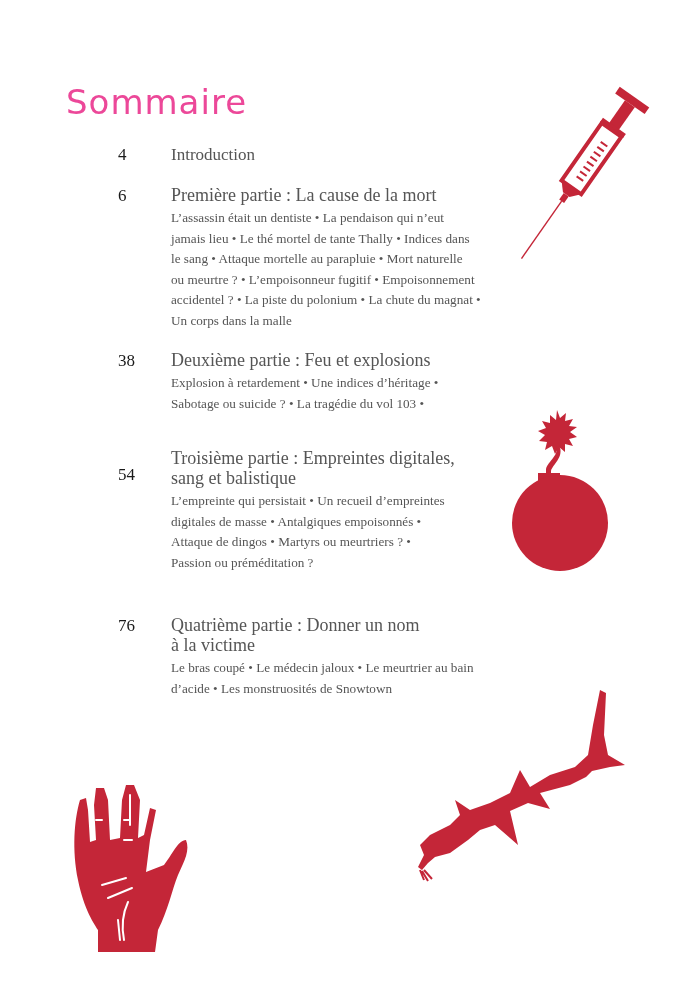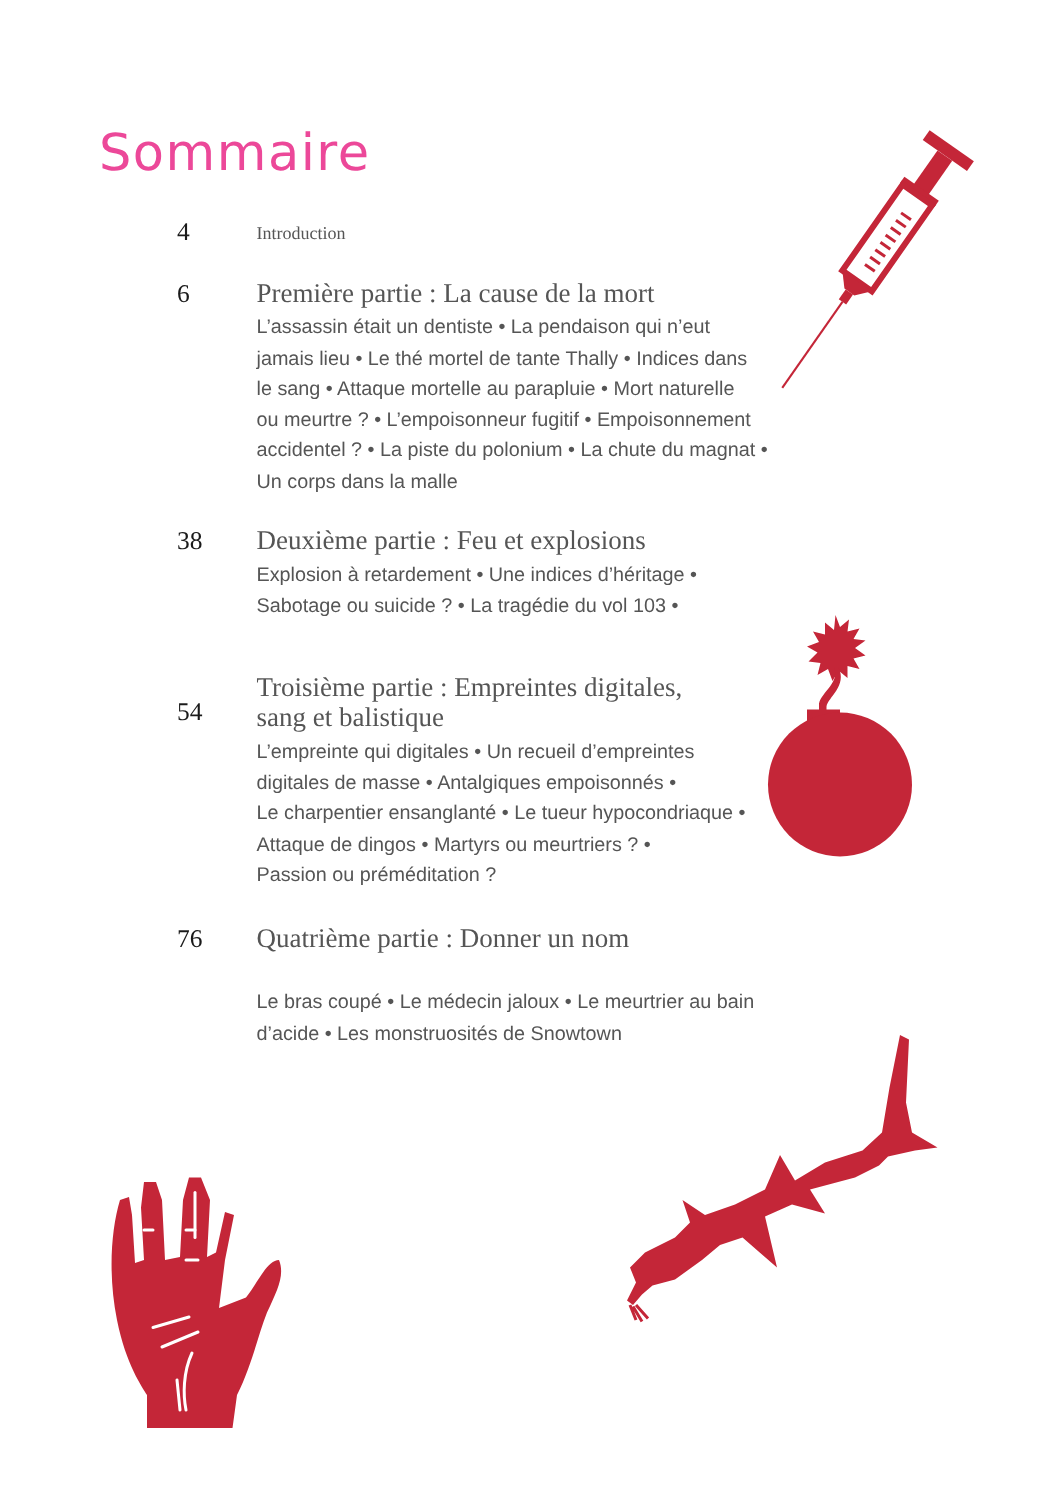--- a/index.html
+++ b/index.html
@@ -13,33 +13,33 @@
   .page-num {
     position: absolute; left: 118px;
     font-family: "Liberation Serif", serif; font-size: 17px; color: #1a1a1a;
   }
   .part-title {
     position: absolute; left: 171px; width: 360px;
     font-family: "Liberation Serif", serif; font-size: 18px; color: #555555; line-height: 20px;
   }
   .chapters {
     position: absolute; left: 171px; width: 370px;
-    font-family: Liberation Sans, sans-serif; font-size: 13.2px; color: #555555; line-height: 20.6px;
+    font-family: Liberation Serif, serif; font-size: 13.2px; color: #555555; line-height: 20.6px;
   }
   .illus { position: absolute; }
 </style>
 </head>
 <body>
 
 <div>
   <h1 class="title" style="margin:0;">Sommaire</h1>
 
   <div class="entry" style="top:145px;">
     <span class="page-num" style="top:0;">4</span>
-    <span class="part-title" style="top:0;font-size:12px;">Introduction</span>
+    <span class="part-title" style="top:0;font-size:17px;">Introduction</span>
   </div>
 
   <div class="entry" style="top:185px;">
     <span class="page-num" style="top:1px;">6</span>
     <span class="part-title" style="top:0;">Première partie : La cause de la mort</span>
     <div class="chapters" style="top:23px;">
       <div>L’assassin était un dentiste • La pendaison qui n’eut</div>
       <div>jamais lieu • Le thé mortel de tante Thally • Indices dans</div>
       <div>le sang • Attaque mortelle au parapluie • Mort naturelle</div>
       <div>ou meurtre ? • L’empoisonneur fugitif • Empoisonnement</div>
@@ -57,32 +57,32 @@
     </div>
   </div>
 
   <div class="entry" style="top:448px;">
     <span class="page-num" style="top:1px;margin-top:16px;">54</span>
     <div class="part-title" style="top:0;">
       <div>Troisième partie : Empreintes digitales,</div>
       <div>sang et balistique</div>
     </div>
     <div class="chapters" style="top:43px;">
-      <div>L’empreinte qui digitales • Un recueil d’empreintes</div>
+      <div>L’empreinte qui persistait • Un recueil d’empreintes</div>
       <div>digitales de masse • Antalgiques empoisonnés •</div>
-      <div>Le charpentier ensanglanté • Le tueur hypocondriaque •</div>
       <div>Attaque de dingos • Martyrs ou meurtriers ? •</div>
       <div>Passion ou préméditation ?</div>
     </div>
   </div>
 
   <div class="entry" style="top:615px;">
     <span class="page-num" style="top:1px;">76</span>
     <div class="part-title" style="top:0;">
       <div>Quatrième partie : Donner un nom</div>
+      <div>à la victime</div>
     </div>
     <div class="chapters" style="top:43px;">
       <div>Le bras coupé • Le médecin jaloux • Le meurtrier au bain</div>
       <div>d’acide • Les monstruosités de Snowtown</div>
     </div>
   </div>
 
   <svg class="illus" style="left:500px;top:75px;" width="160" height="200" viewBox="0 0 160 200">
     <g transform="rotate(35 80 100)" fill="#c42638">
       <rect x="62" y="5" width="36" height="8"></rect>

